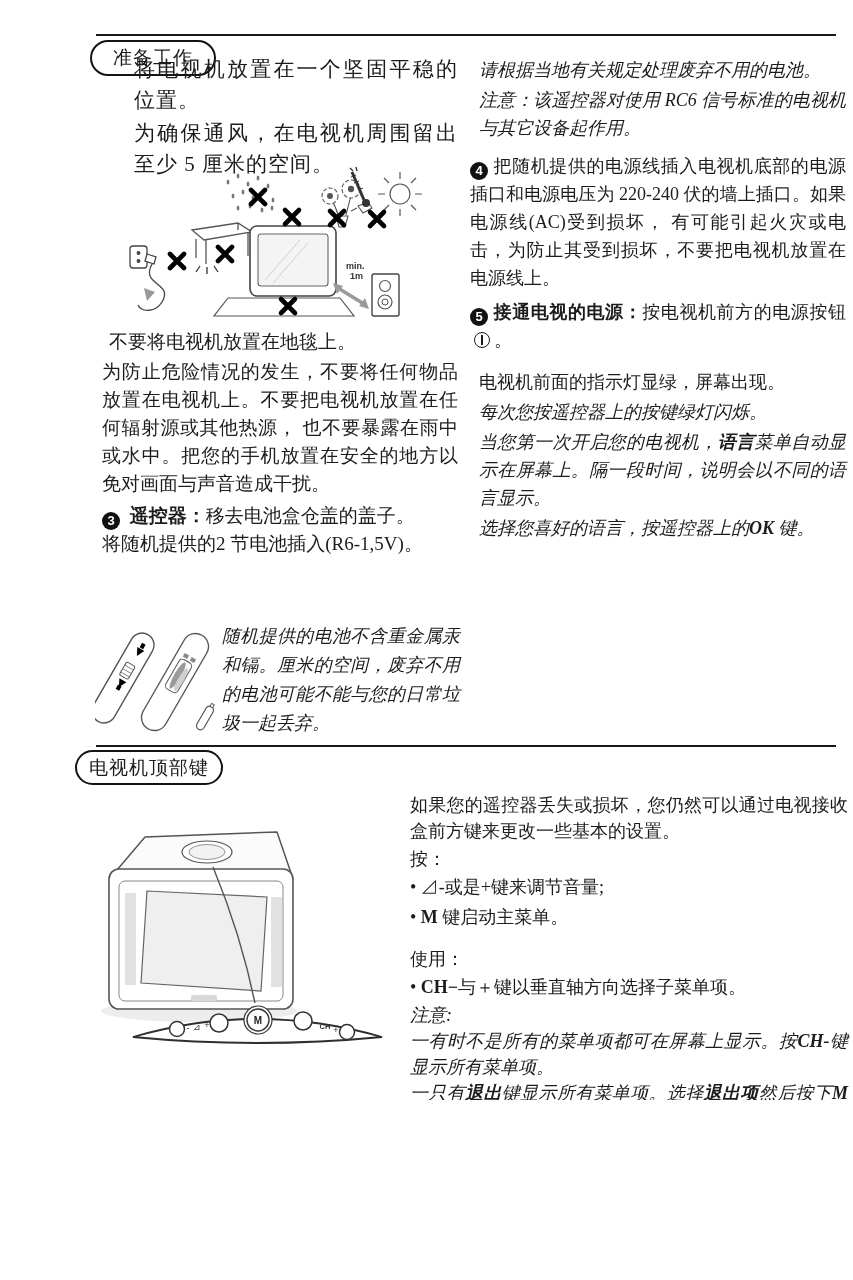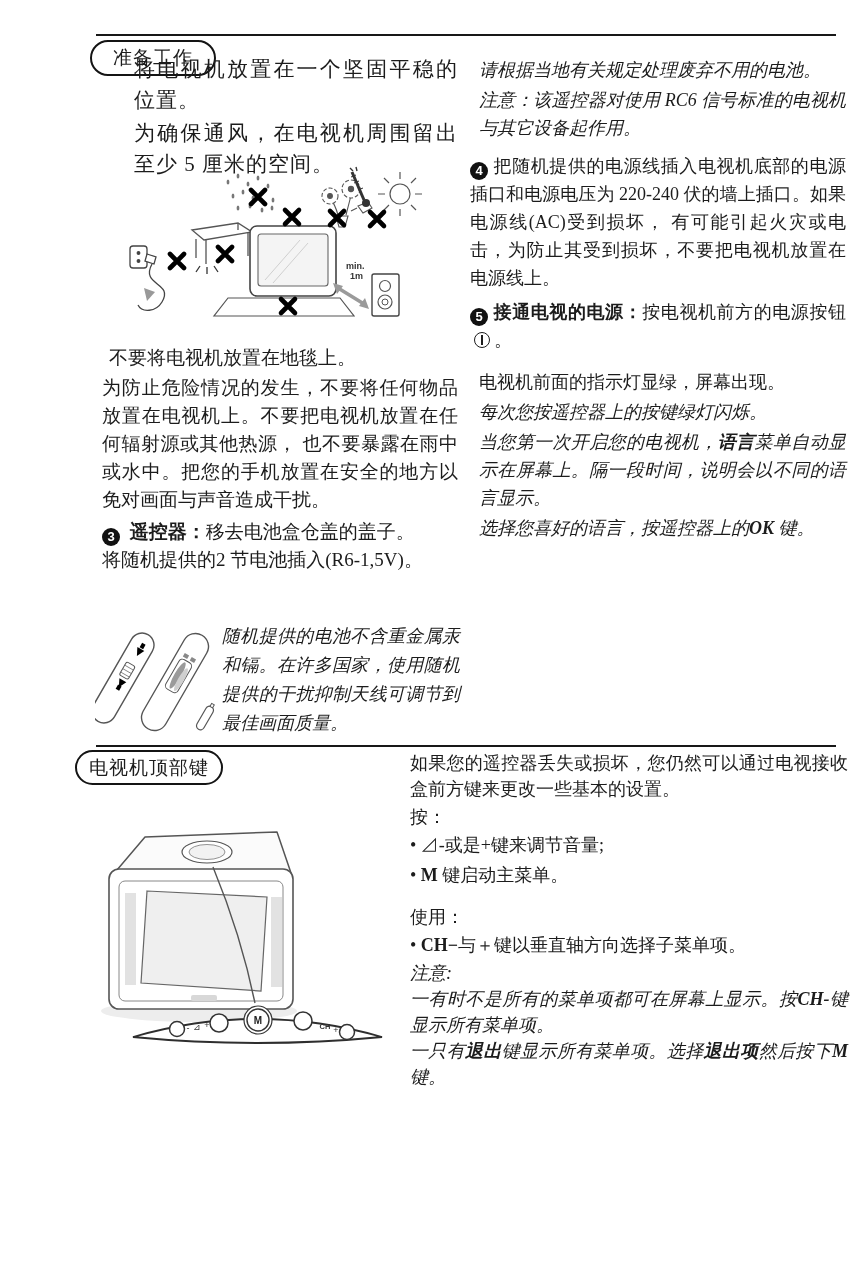--- a/index.html
+++ b/index.html
@@ -8,23 +8,23 @@
   .rule{position:absolute;left:96px;width:740px;height:2px;background:#181818;}
   .oval{position:absolute;border:2.5px solid #141414;border-radius:18px;background:#fff;
         display:flex;align-items:center;justify-content:center;font-size:19px;letter-spacing:1px;}
   p{margin:0;}
   .j{text-align:justify;}
   .i{font-style:italic;}
   .b{font-weight:bold;}
   .col{position:absolute;}
   .left1{left:106px;top:54px;width:352px;font-size:21px;line-height:31px;letter-spacing:1px;}
   .left1 p{margin-bottom:2px;margin-left:28px;}
-  .left1b{left:102px;top:344px;width:356px;font-size:19px;line-height:28px;}
+  .left1b{left:102px;top:328px;width:356px;font-size:19px;line-height:28px;}
   .right1{left:470px;top:56px;width:376px;font-size:18px;line-height:28px;}
-  .right2{left:410px;top:750px;width:438px;font-size:18px;line-height:26px;}
+  .right2{left:410px;top:792px;width:438px;font-size:18px;line-height:26px;}
   .ind{padding-left:9px;}
   .mb2{margin-bottom:2px;} .mb4{margin-bottom:4px;} .mb6{margin-bottom:6px;}
   .mb10{margin-bottom:10px;} .mb14{margin-bottom:14px;} .mb16{margin-bottom:16px;}
   .badge{display:inline-flex;align-items:center;justify-content:center;width:18px;height:18px;
          border-radius:50%;background:#111;color:#fff;font-size:13px;font-weight:bold;
          font-family:"Liberation Sans","DejaVu Sans",sans-serif;vertical-align:-3px;margin-right:5px;letter-spacing:0;}
   .power{display:inline-block;width:14px;height:14px;border:1.6px solid #1c1c1c;border-radius:50%;
          position:relative;vertical-align:-2px;margin:0 4px;}
   .power::after{content:"";position:absolute;left:50%;top:2px;bottom:2px;width:1.6px;margin-left:-0.8px;background:#1c1c1c;}
   .batnote{position:absolute;left:222px;top:622px;width:238px;font-size:18px;line-height:29px;font-style:italic;}
@@ -176,21 +176,21 @@
       <ellipse cx="4" cy="-5" rx="3" ry="13" fill="#cfcfcf"></ellipse>
       <rect x="-6" y="-30" width="5" height="4" fill="#888"></rect>
         <rect x="2" y="-30" width="5" height="4" fill="#888"></rect>
     </g>
     <g transform="translate(110,104) rotate(30)">
       <rect x="-4" y="-13" width="8" height="26" rx="4" fill="#fff" stroke="#555" stroke-width="1.2"></rect>
       <rect x="-1.5" y="-16" width="3" height="3.5" fill="#fff" stroke="#555" stroke-width="1"></rect>
     </g>
   </svg>
   <div class="batnote j">
-    <span>随机提供的电池不含重金属汞和镉。在许多国家，使用随机提供的干扰抑制天线可调节到最佳画面质量。</span>
+    <span>随机提供的电池不含重金属汞和镉。厘米的空间，废弃不用的电池可能不能与您的日常垃圾一起丢弃。</span>
   </div>
 
   <div class="col right1">
     <p class="i ind j mb2"><span>请根据当地有关规定处理废弃不用的电池。</span></p>
     <p class="i ind j mb10"><span>注意：该遥控器对使用 RC6 信号标准的电视机与其它设备起作用。</span></p>
     <p class="j mb6">
       <span class="badge">4</span><span>把随机提供的电源线插入电视机底部的电源插口和电源电压为 220-240 伏的墙上插口。如果电源线(AC)受到损坏， 有可能引起火灾或电击，为防止其受到损坏，不要把电视机放置在电源线上。</span>
     </p>
     <p class="j mb14">
       <span class="badge">5</span><span class="b">接通电视的电源：</span><span>按电视机前方的电源按钮</span><span class="power"></span><span>。</span>

